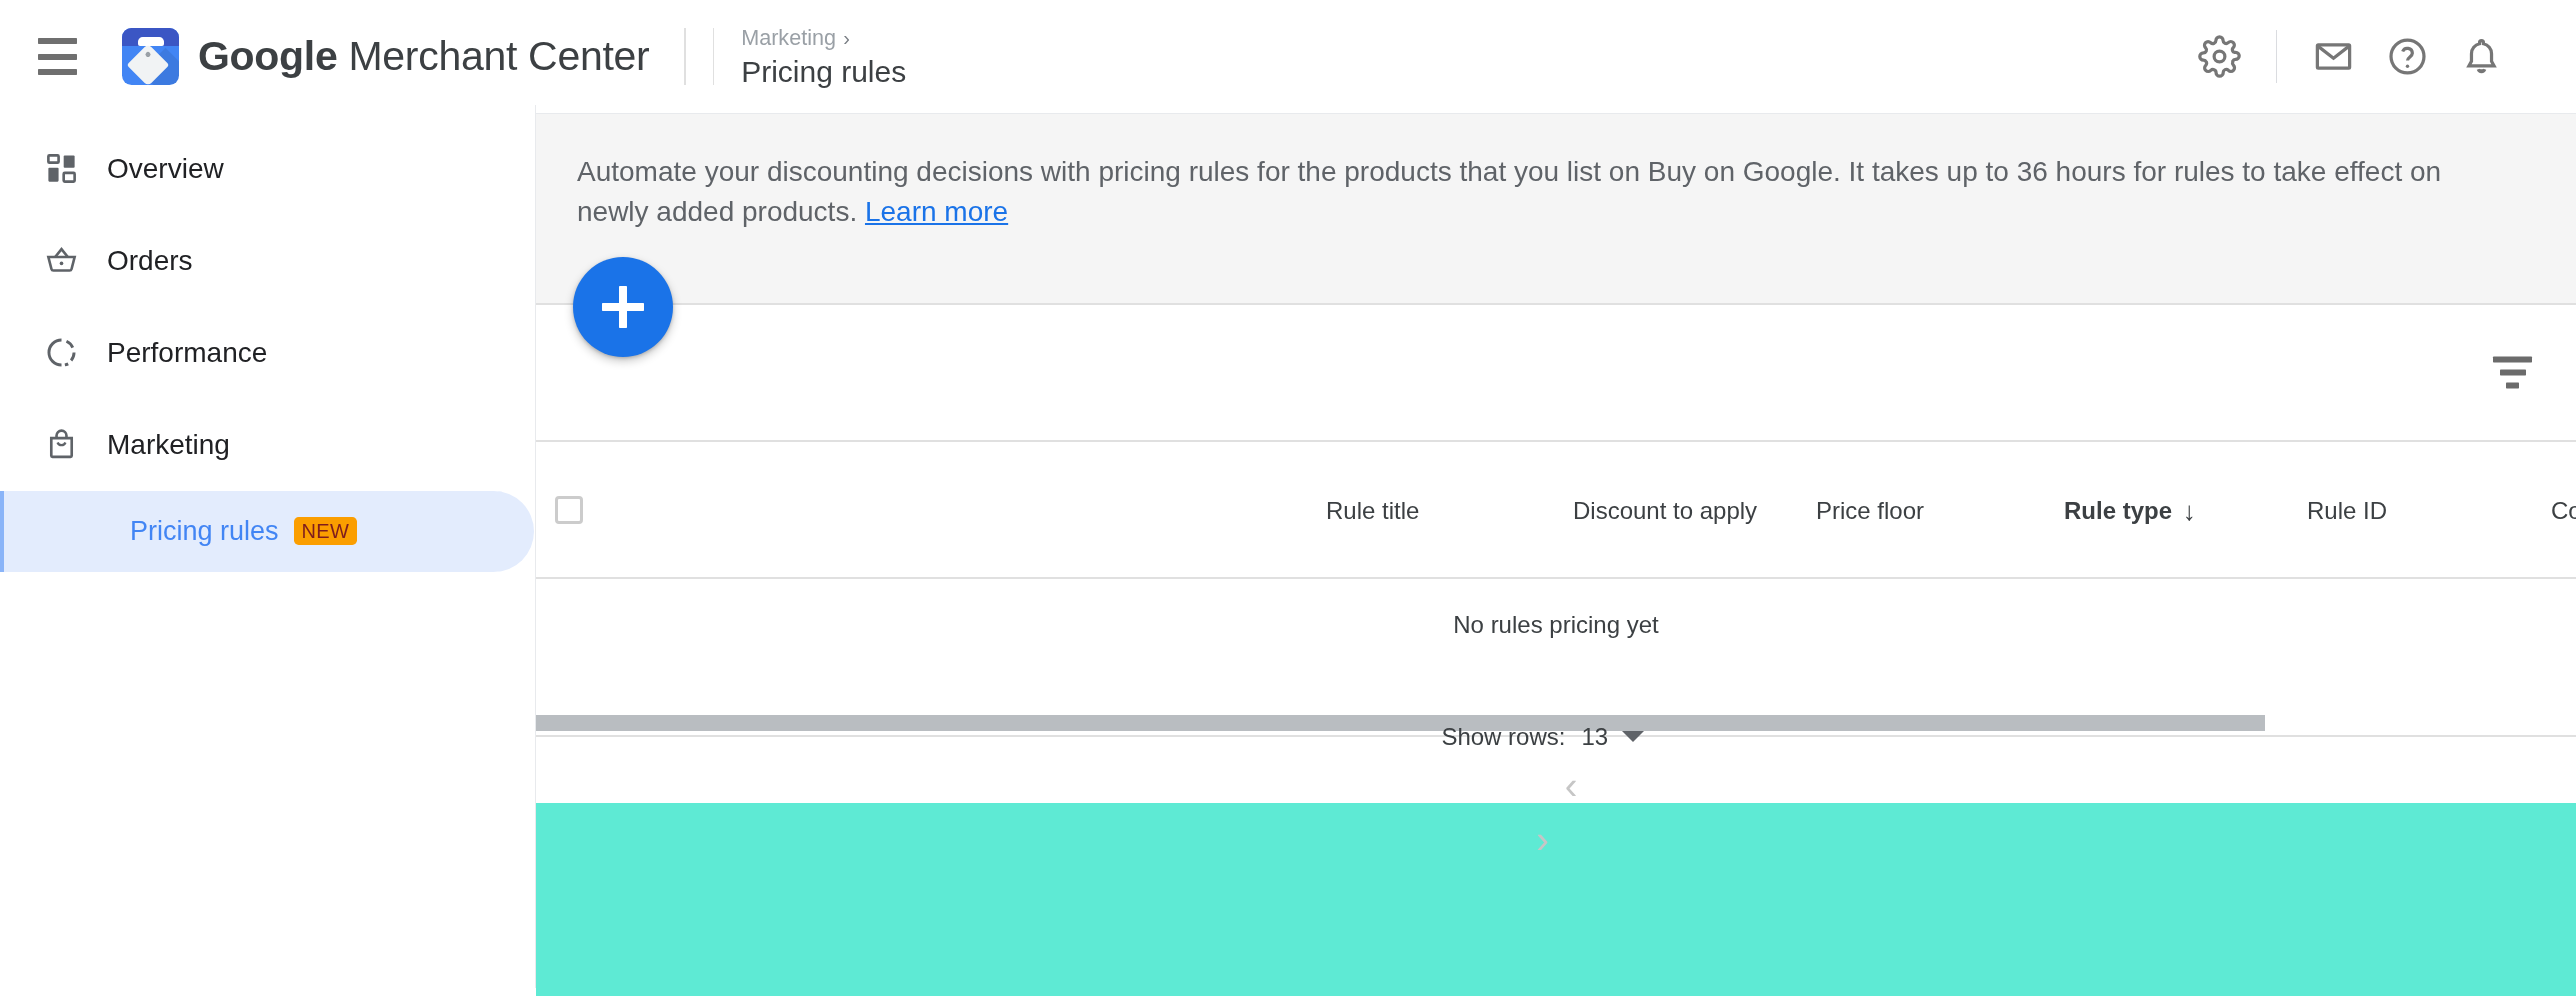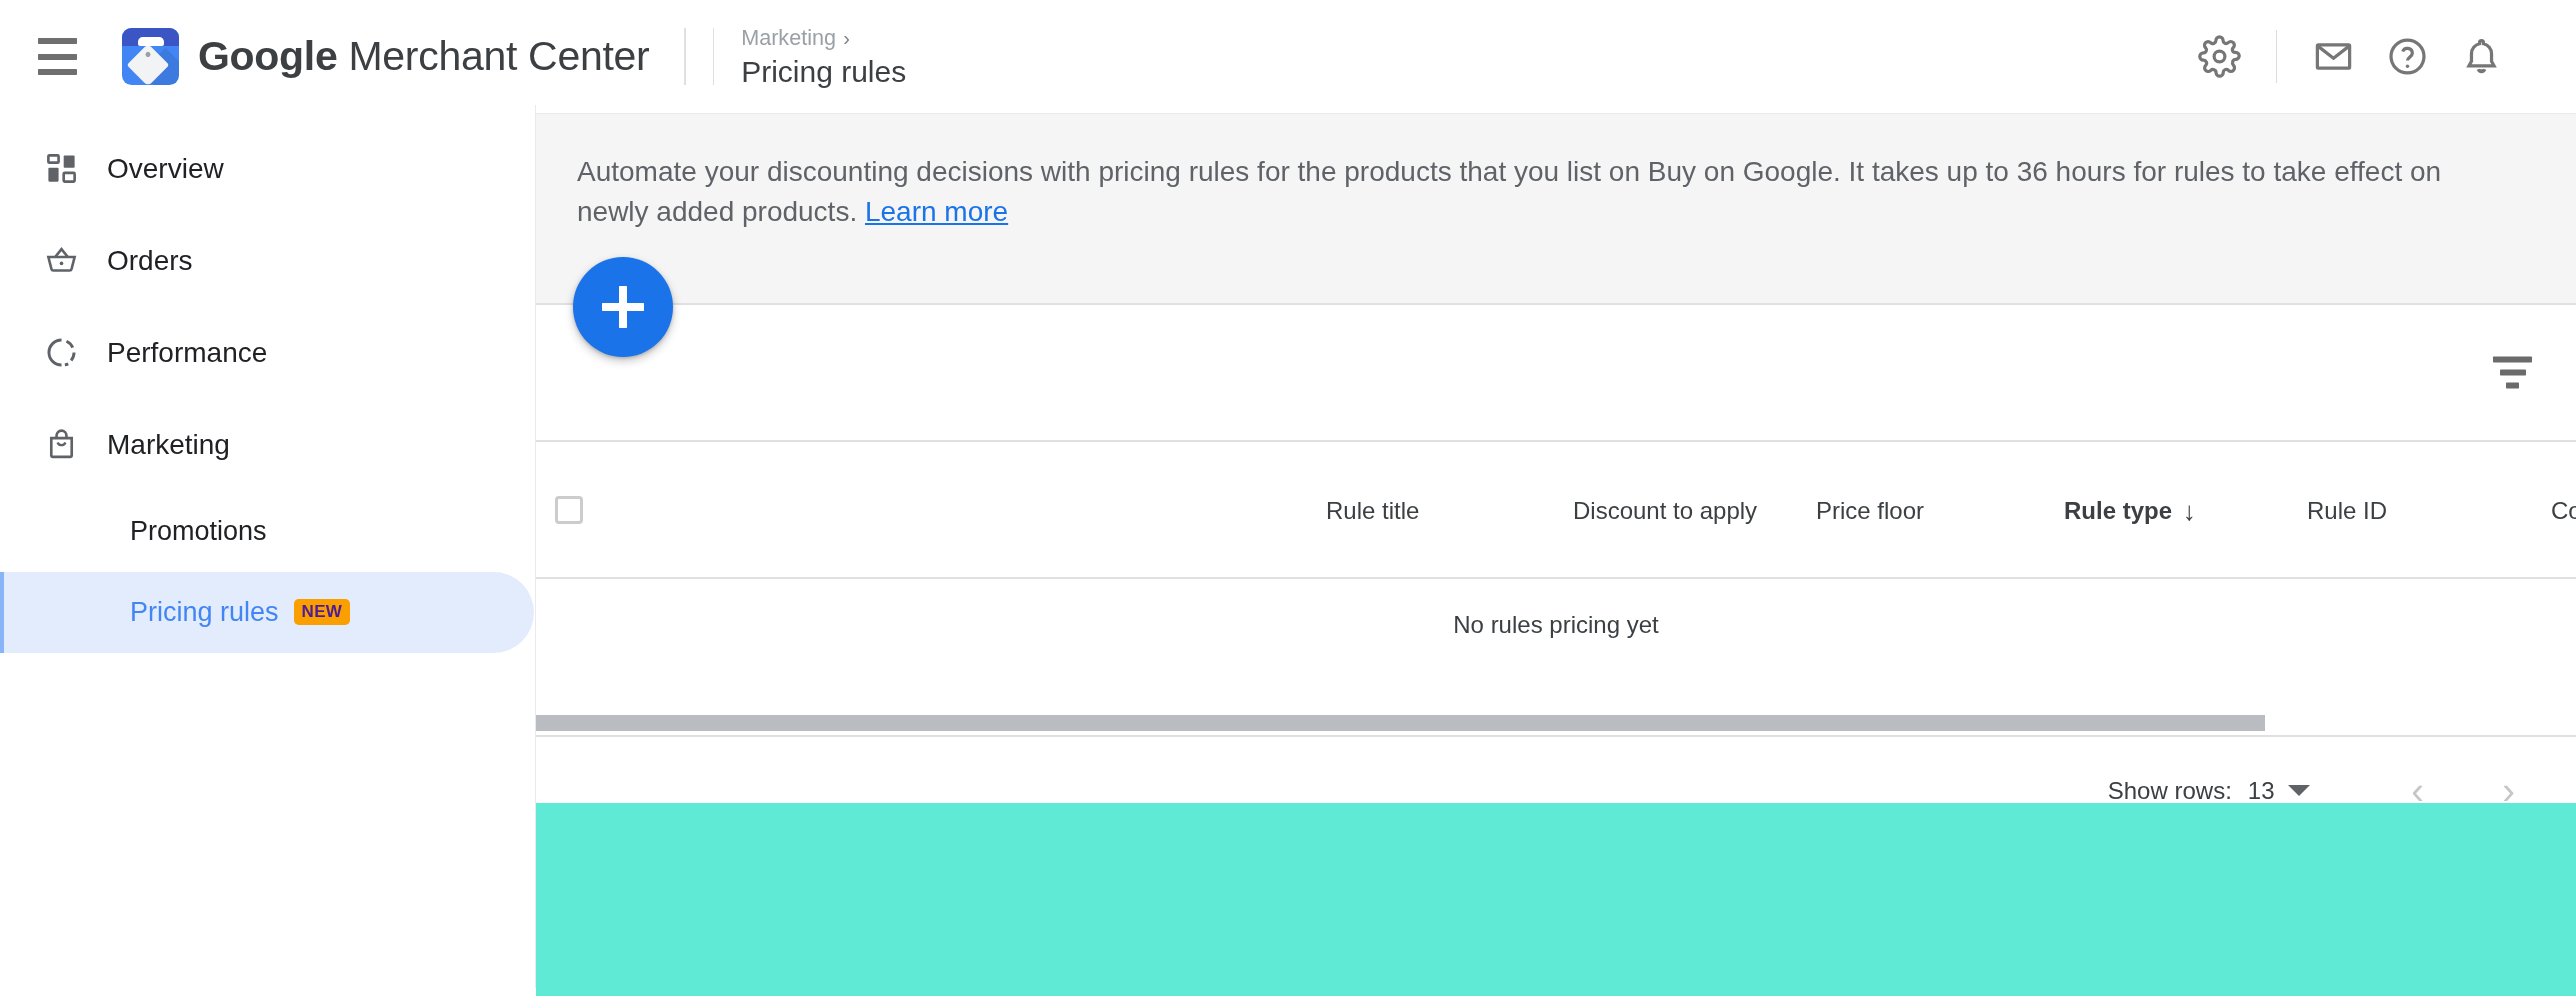--- a/index.html
+++ b/index.html
@@ -117,22 +117,22 @@
   }
   .subnav-label { font-size: 27px; color: #202124; white-space: nowrap; }
   .subnav-item.active {
     background: #e3ecfd;
     border-radius: 0 47px 47px 0;
     width: 534px;
     box-shadow: inset 4px 0 0 0 #8ab4f8;
   }
   .subnav-item.active .subnav-label { color: #4285f4; }
   .new-badge {
-    margin-left: 15px; background: #fb9e00; color: #4c1d95;
-    font-size: 17px; font-weight: bold; letter-spacing: 0.3px;
+    margin-left: 15px; background: #fb9e00; color: #7f1d1d;
+    font-size: 20px; font-weight: normal; letter-spacing: 0.3px;
     padding: 4px 8px 4.7px; border-radius: 4.7px; line-height: 1;
   }
 
   
   .content {
     position: absolute; top: 114px; left: 536px;
     width: 2040px; height: 883px;
     background: #5eead4;
   }
   .banner {
@@ -200,22 +200,22 @@
   }
   .hscroll .thumb {
     position: absolute; left: 0; top: 4px;
     width: 1729px; height: 16px; background: #b9bdc1;
     cursor: pointer;
   }
   .pagination {
     position: absolute; top: 430px; left: 0;
     width: 2040px; height: 109px;
     border-top: 2px solid #e0e0e0;
-    display: flex; align-items: center; justify-content: flex-end;
-    padding-right: 27px; gap: 10px;
+    display: flex; align-items: center; justify-content: center;
+    padding-right: 27px; gap: 16px; flex-direction: column;
   }
   .show-rows {
     font-size: 24px; color: #3c4043; display: flex;
     align-items: center; white-space: nowrap;
   }
   .rows-value { margin-left: 16px; cursor: pointer; }
   .rows-caret {
     margin-left: 13.5px; width: 0; height: 0;
     border-left: 11.5px solid transparent;
     border-right: 11.5px solid transparent;
@@ -351,23 +351,20 @@
     <span class="nav-icon">
       <svg width="35" height="35" viewBox="0 0 24 24" fill="none" stroke="#5f6368" stroke-width="1.8">
         <path d="M5 7.6h14v12.1a.8.8 0 0 1-.8.8H5.8a.8.8 0 0 1-.8-.8z"></path>
         <path d="M8.6 7.6V5.9a3.4 3.4 0 0 1 6.8 0v1.7"></path>
         <path d="M9.3 10.6a2.9 2.9 0 0 0 5.4 0" stroke-width="1.6"></path>
       </svg>
     </span>
     <span class="nav-label">Marketing</span>
   </div>
 
-  <div class="subnav-item">
-    <span class="subnav-label">Promotions</span>
-  </div>
 
   <div class="subnav-item active">
     <span class="subnav-label">Pricing rules</span>
     <span class="new-badge">NEW</span>
   </div>
 
 </div>
 
 <div class="content">
 

